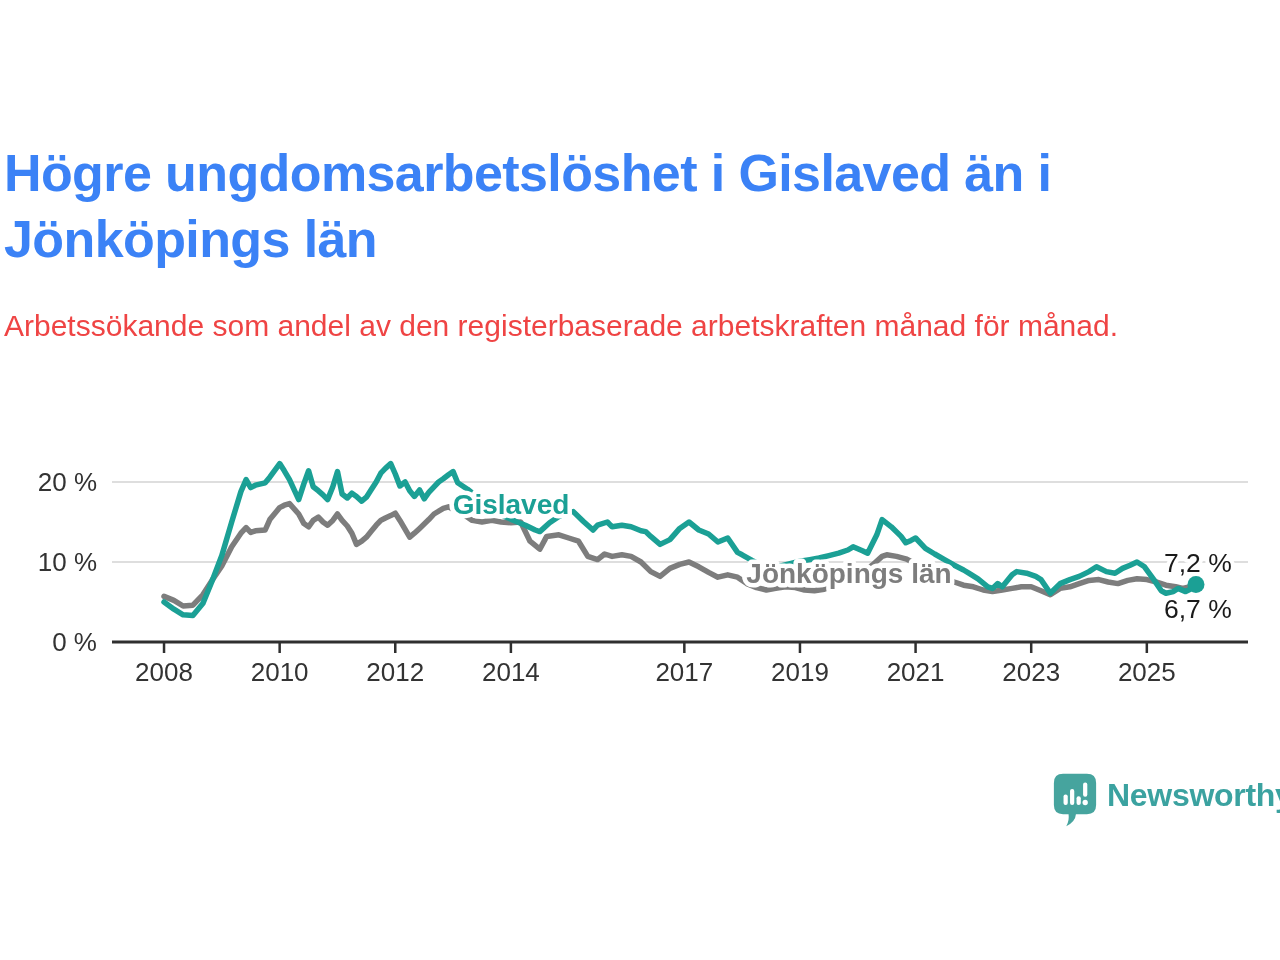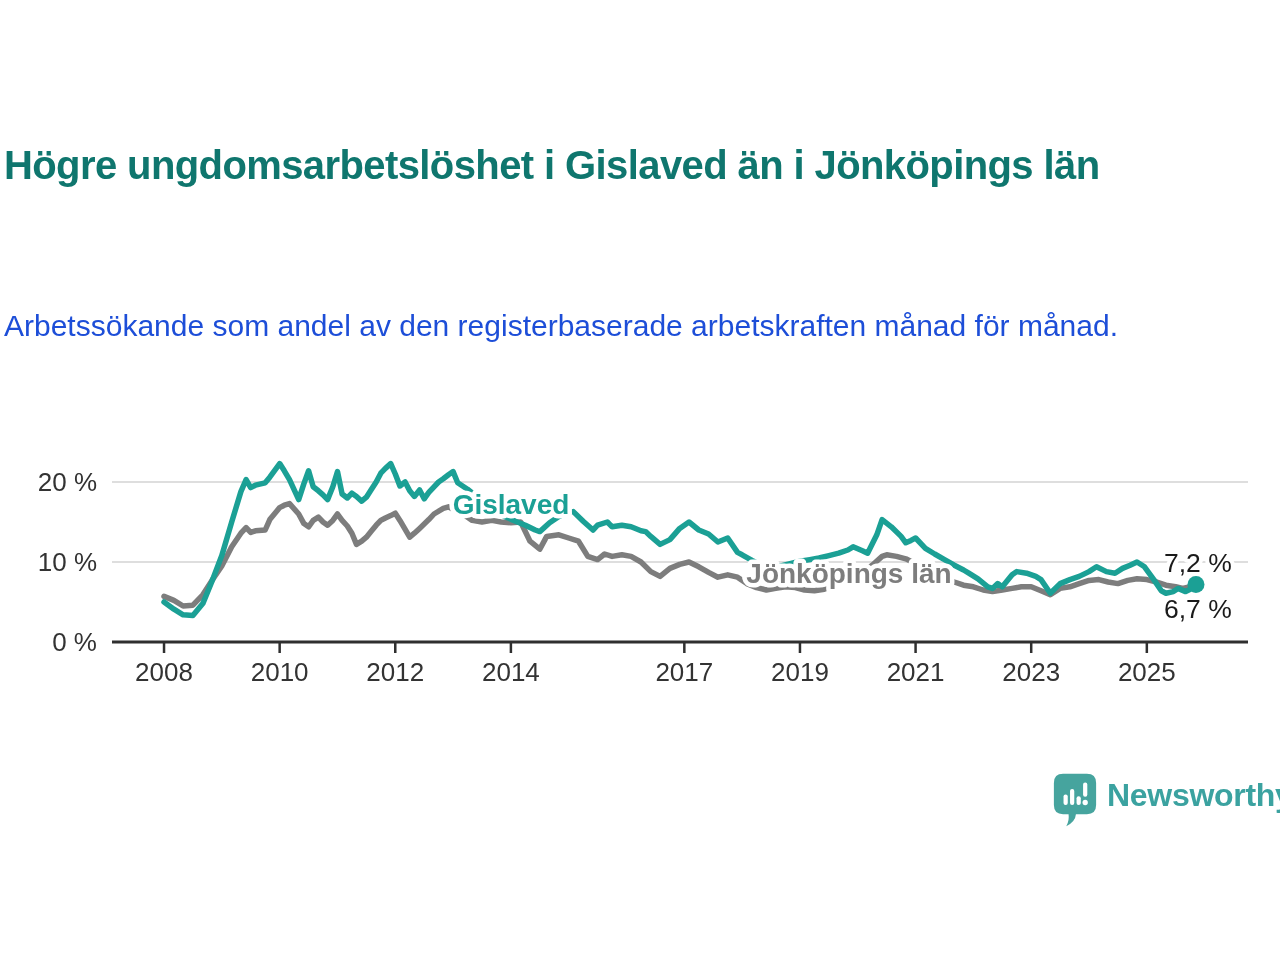--- a/index.html
+++ b/index.html
@@ -3,26 +3,26 @@
 <meta charset="utf-8">
 <style>
   * { margin:0; padding:0; box-sizing:border-box; }
   html,body { background:#ffffff; }
   .canvas {
     position:relative; width:1280px; height:960px; background:#ffffff;
     font-family:"Liberation Sans", sans-serif; overflow:hidden;
   }
   .title {
     position:absolute; left:4px; top:140px; max-width:1150px;
-    font-size:40px; font-weight:700; line-height:1.27; letter-spacing:-0.6px;
-    color:#0f766e;
+    font-size:52px; font-weight:700; line-height:1.27; letter-spacing:-0.6px;
+    color:#3b82f6;
   }
   .subtitle {
     position:absolute; left:4px; top:303px; max-width:1170px;
-    font-size:30px; font-weight:400; line-height:1.56; color:#1d4ed8;
+    font-size:30px; font-weight:400; line-height:1.56; color:#ef4444;
   }
   .chart-svg { position:absolute; left:0; top:430px; }
   svg text { font-family:"Liberation Sans", sans-serif; }
   .brand {
     position:absolute; left:1052px; top:772px;
     display:flex; align-items:flex-start; gap:9px;
   }
   .brand-text {
     font-size:32px; font-weight:700; letter-spacing:-0.3px;
     height:46px; line-height:46px;

